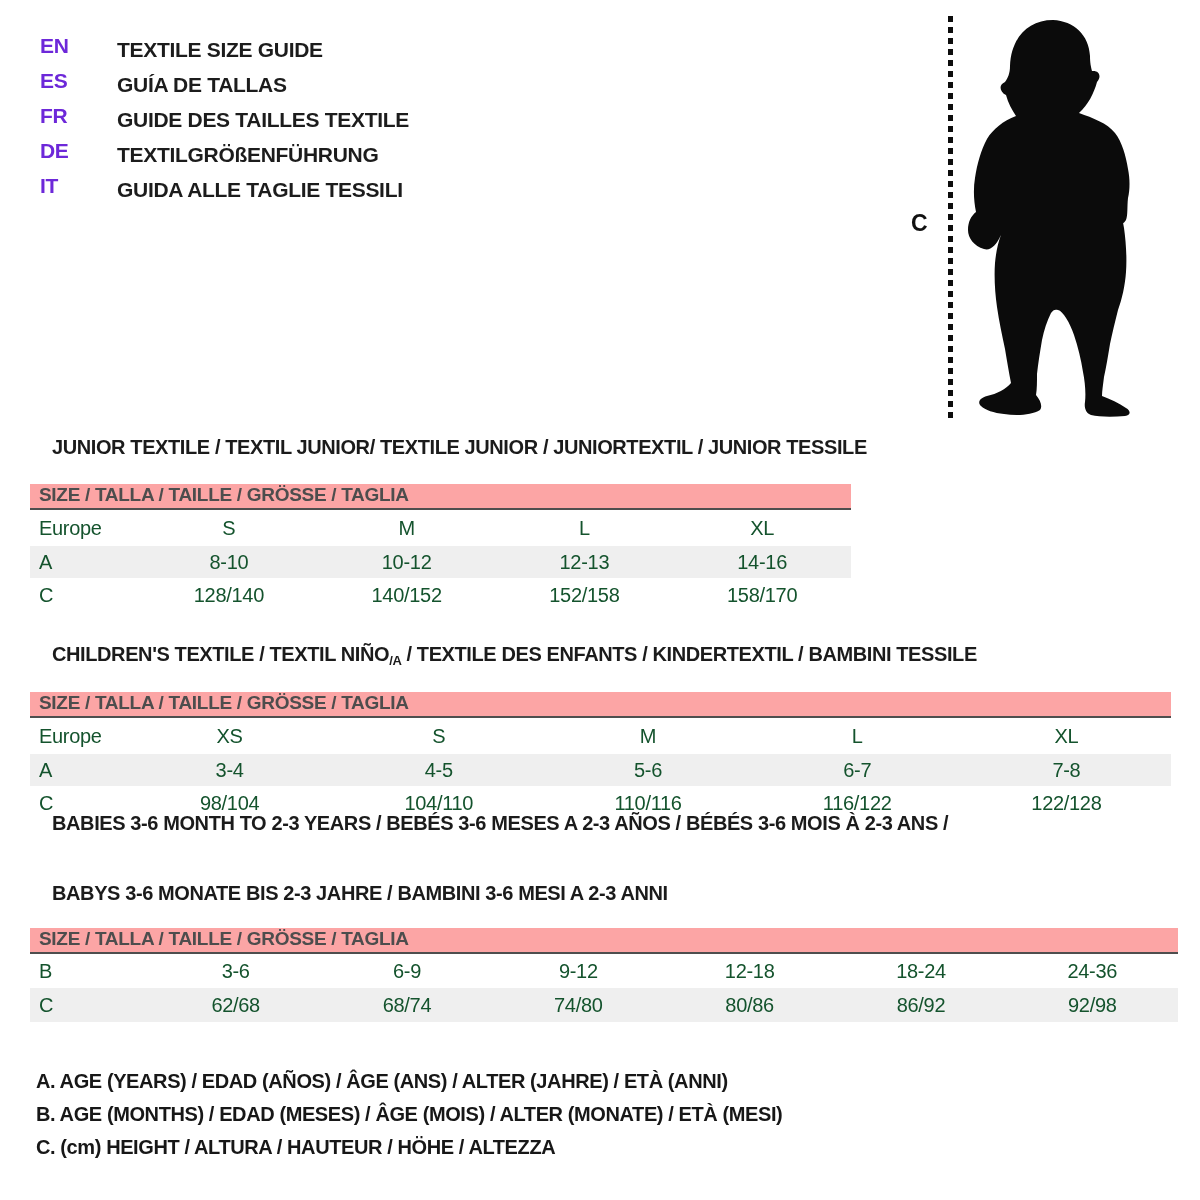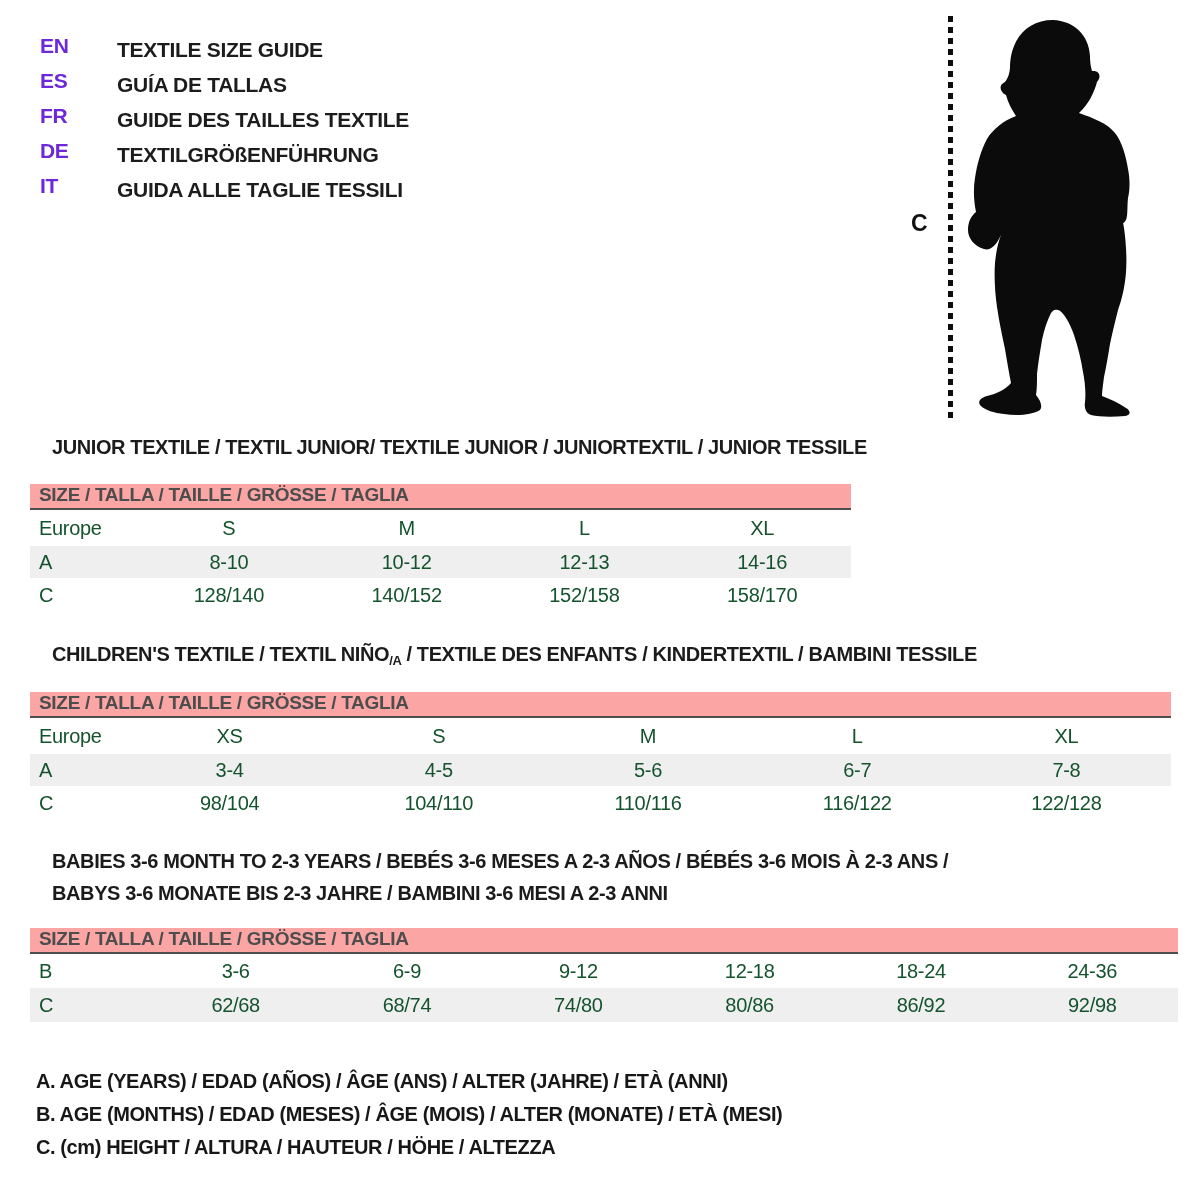--- a/index.html
+++ b/index.html
@@ -200,21 +200,21 @@
   <div class="t-row h34">
     <span class="lbl">C</span>
     <span class="cell">98/104</span>
     <span class="cell">104/110</span>
     <span class="cell">110/116</span>
     <span class="cell">116/122</span>
     <span class="cell">122/128</span>
   </div>
 </div>
 
-<div class="sec-title" style="top:850px">
+<div class="sec-title" style="top:812px">
   <span>BABIES 3-6 MONTH TO 2-3 YEARS / BEBÉS 3-6 MESES A 2-3 AÑOS / BÉBÉS 3-6 MOIS À 2-3 ANS /</span>
 </div>
 <div class="sec-title" style="top:882px">
   <span>BABYS 3-6 MONATE BIS 2-3 JAHRE / BAMBINI 3-6 MESI A 2-3 ANNI</span>
 </div>
 <div class="size-table t3" style="top:928px; width:1148px;">
   <div class="table-bar">
     <span>SIZE / TALLA / TAILLE / GRÖSSE / TAGLIA</span>
   </div>
   <div class="t-row h34">

